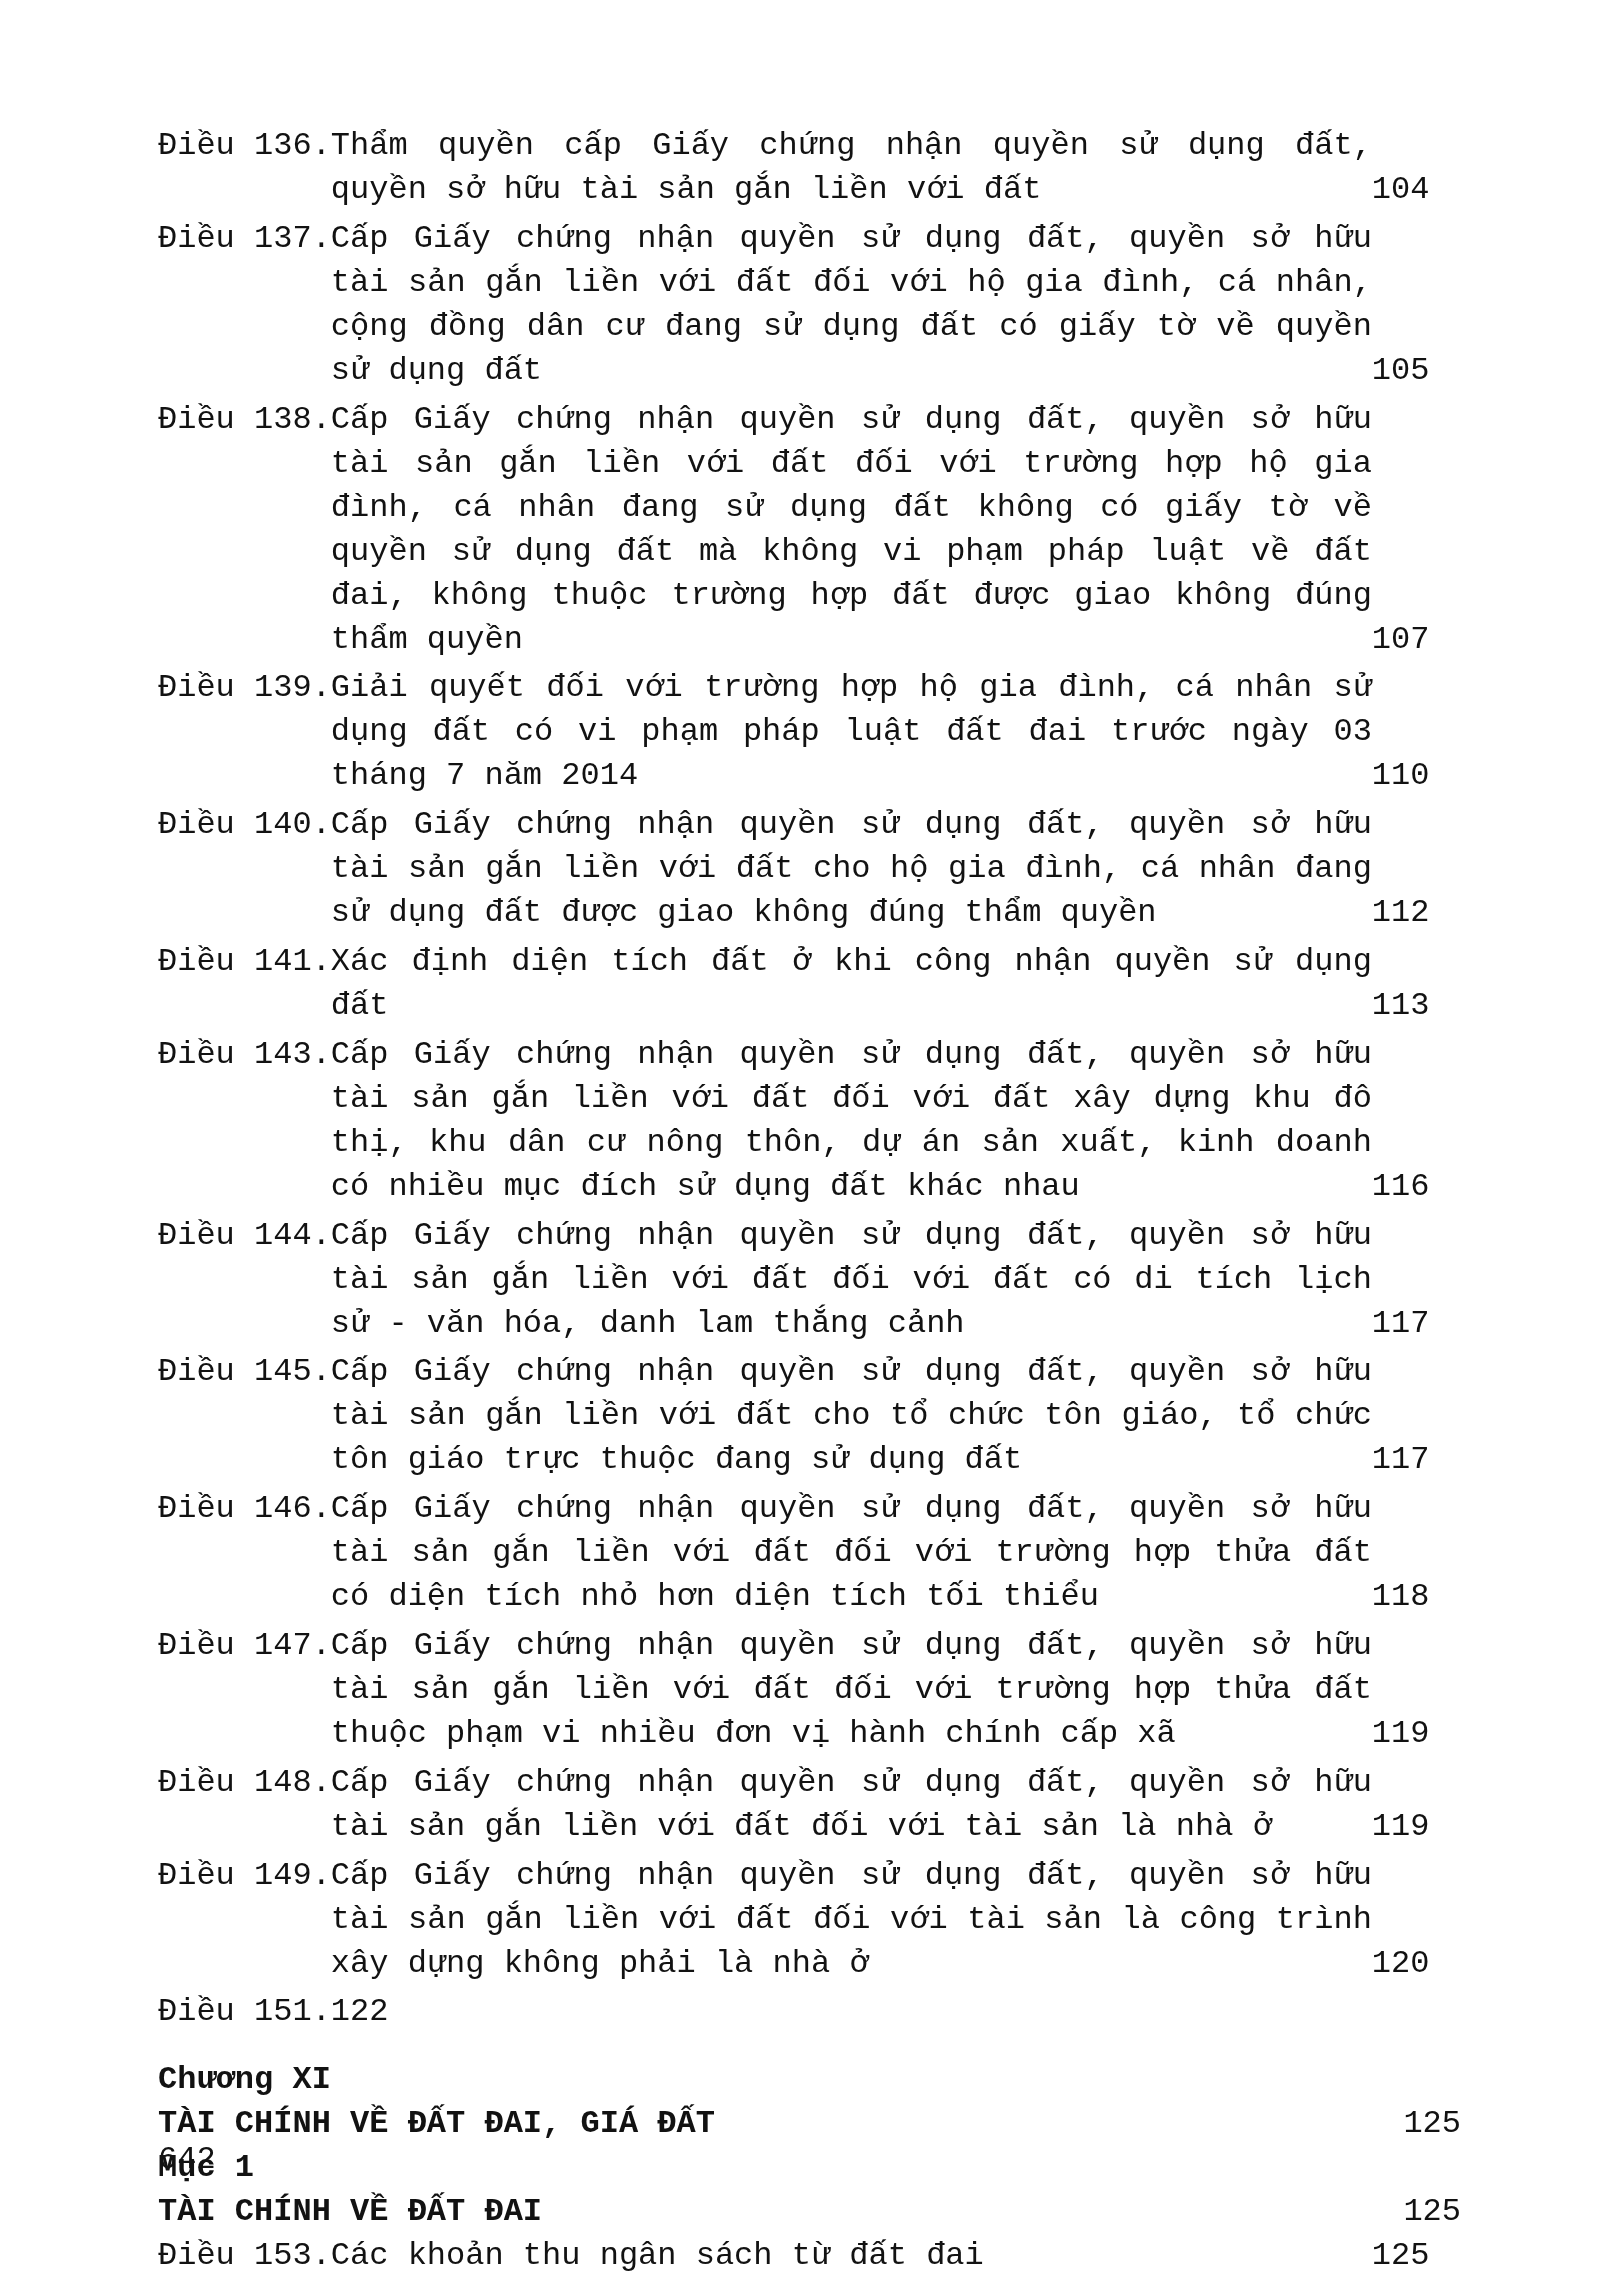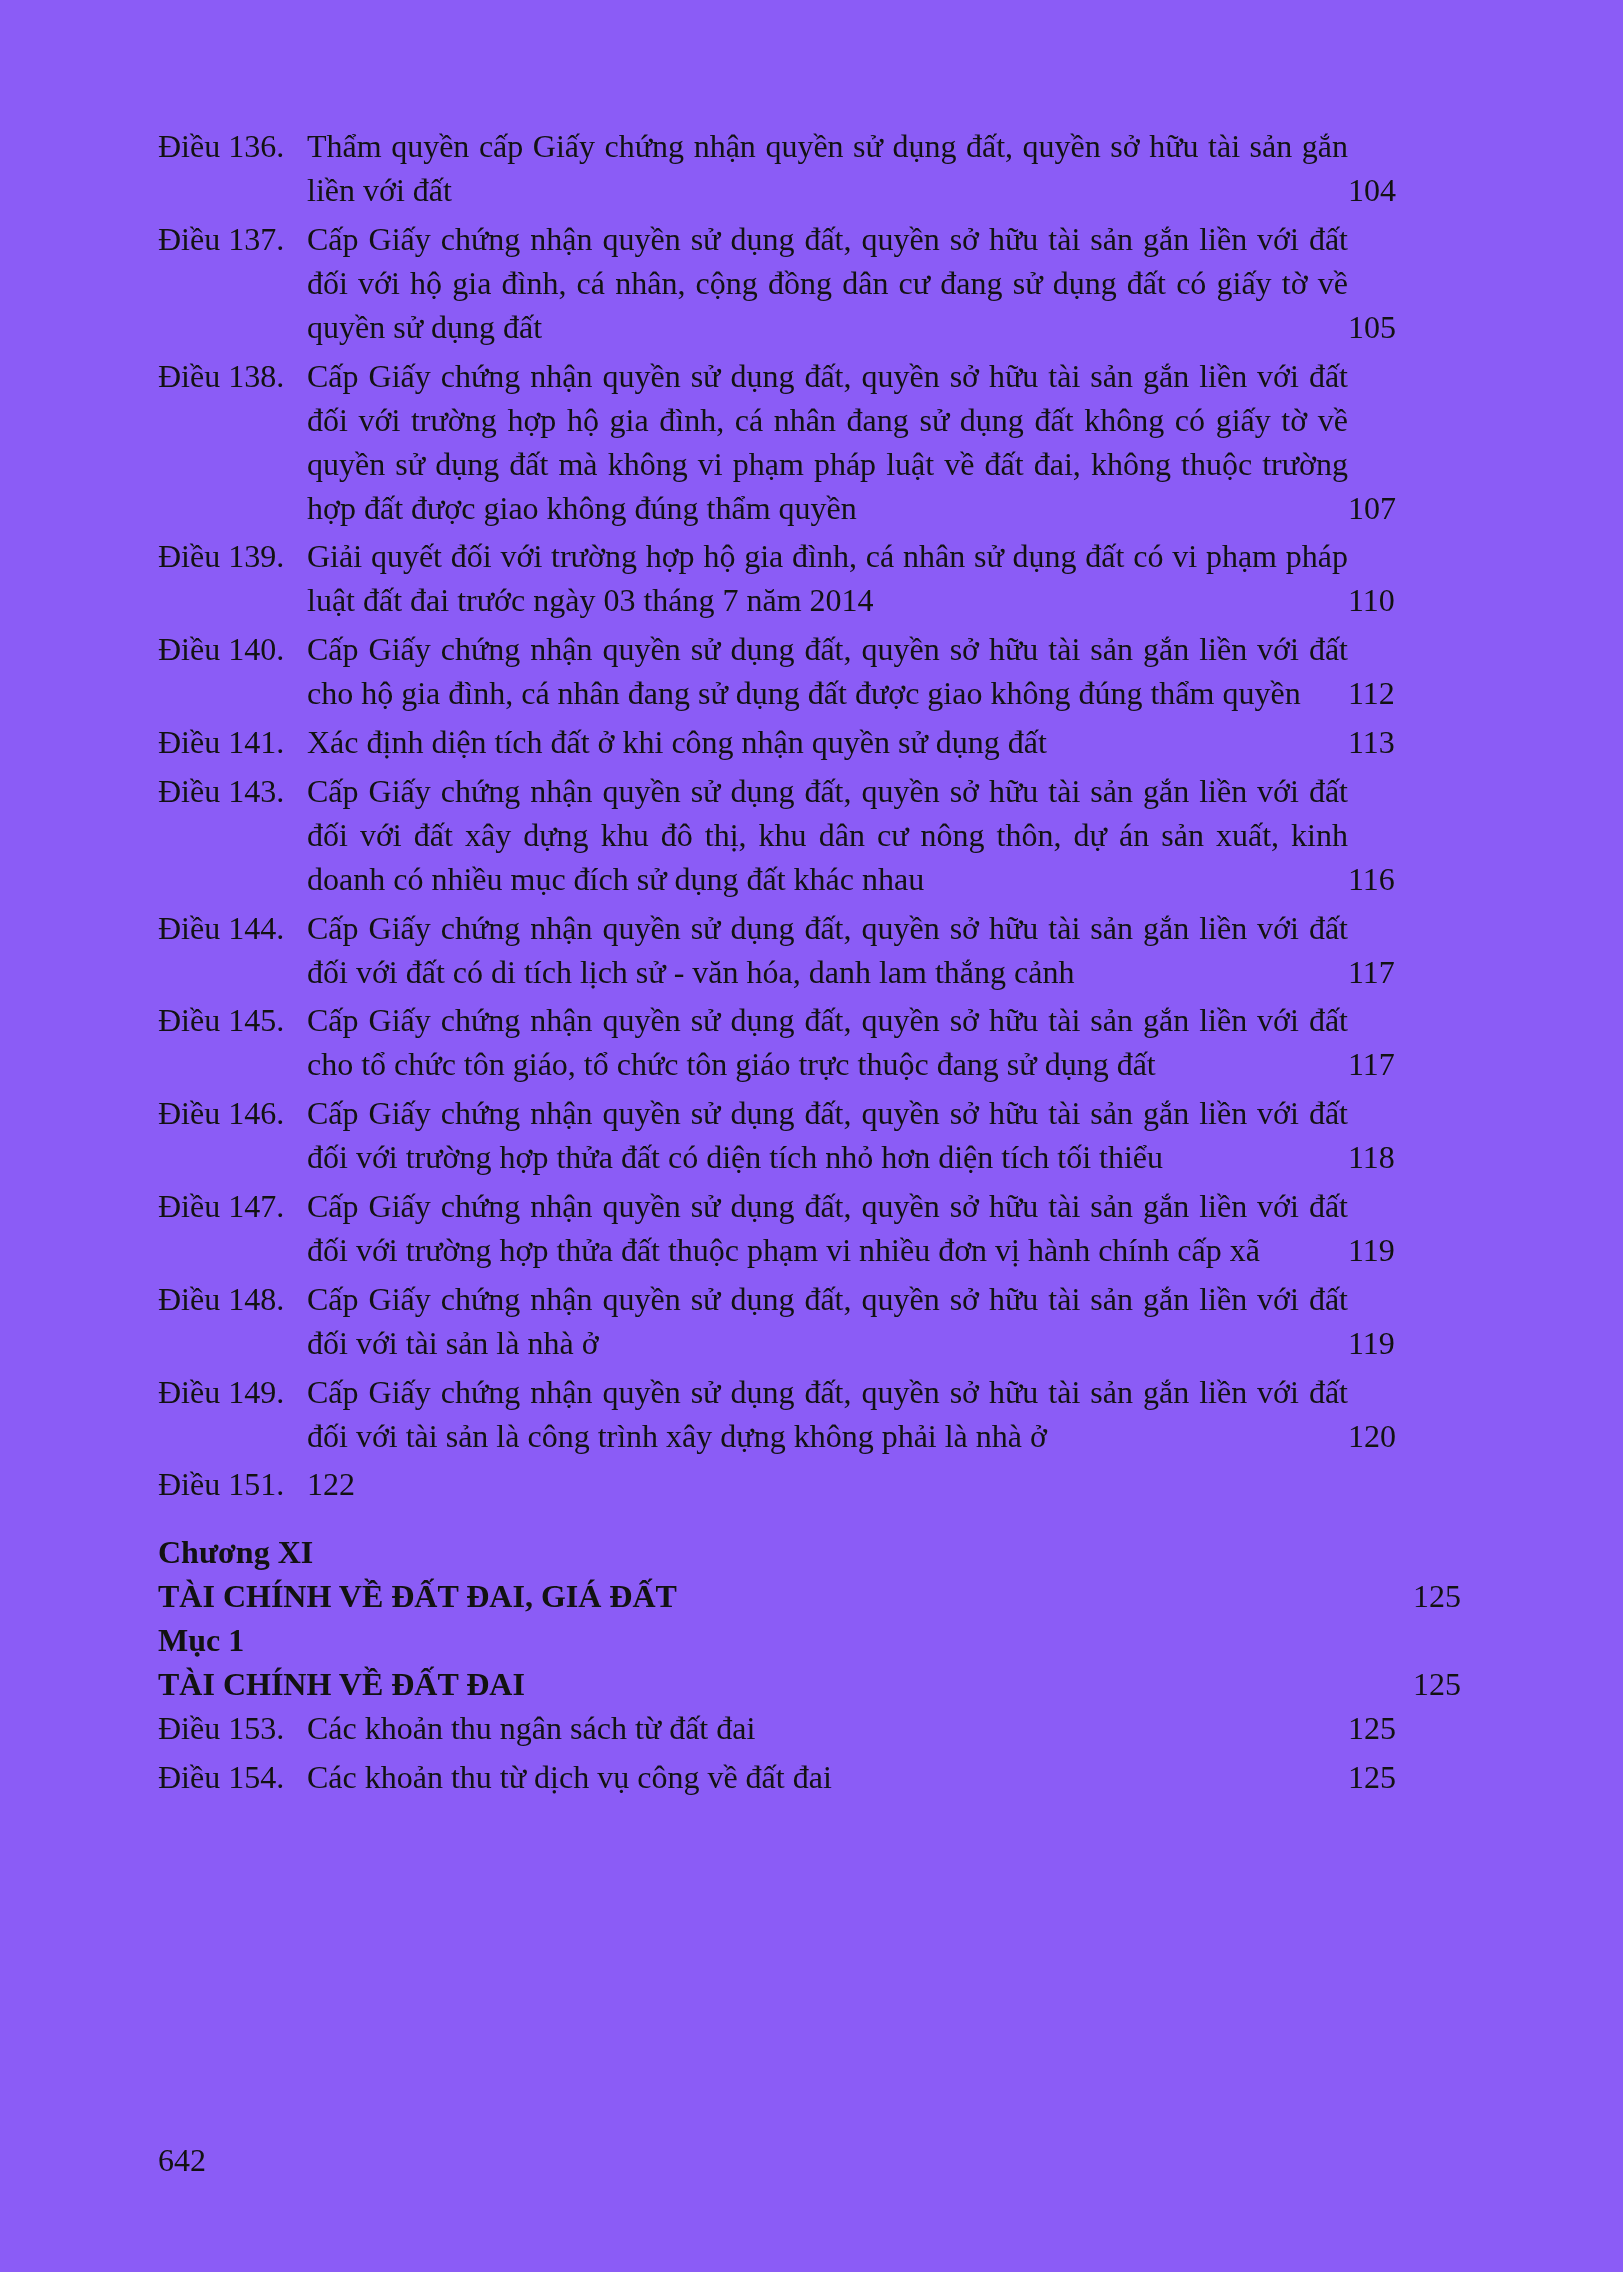--- a/index.html
+++ b/index.html
@@ -4,22 +4,22 @@
 <style>
   html, body {
     margin: 0;
     padding: 0;
     background: #e8e8e8;
   }
   .page {
     position: relative;
     width: 1623px;
     height: 2273px;
-    background: #8b5cf6;
-    font-family: Liberation Serif, serif;
+    background: #ffffff;
+    font-family: Liberation Mono, monospace;
     color: #121212;
     overflow: hidden;
   }
   .content {
     position: absolute;
     left: 158px;
     top: 124px;
     width: 1303px;
     font-size: 32px;
     line-height: 44px;

